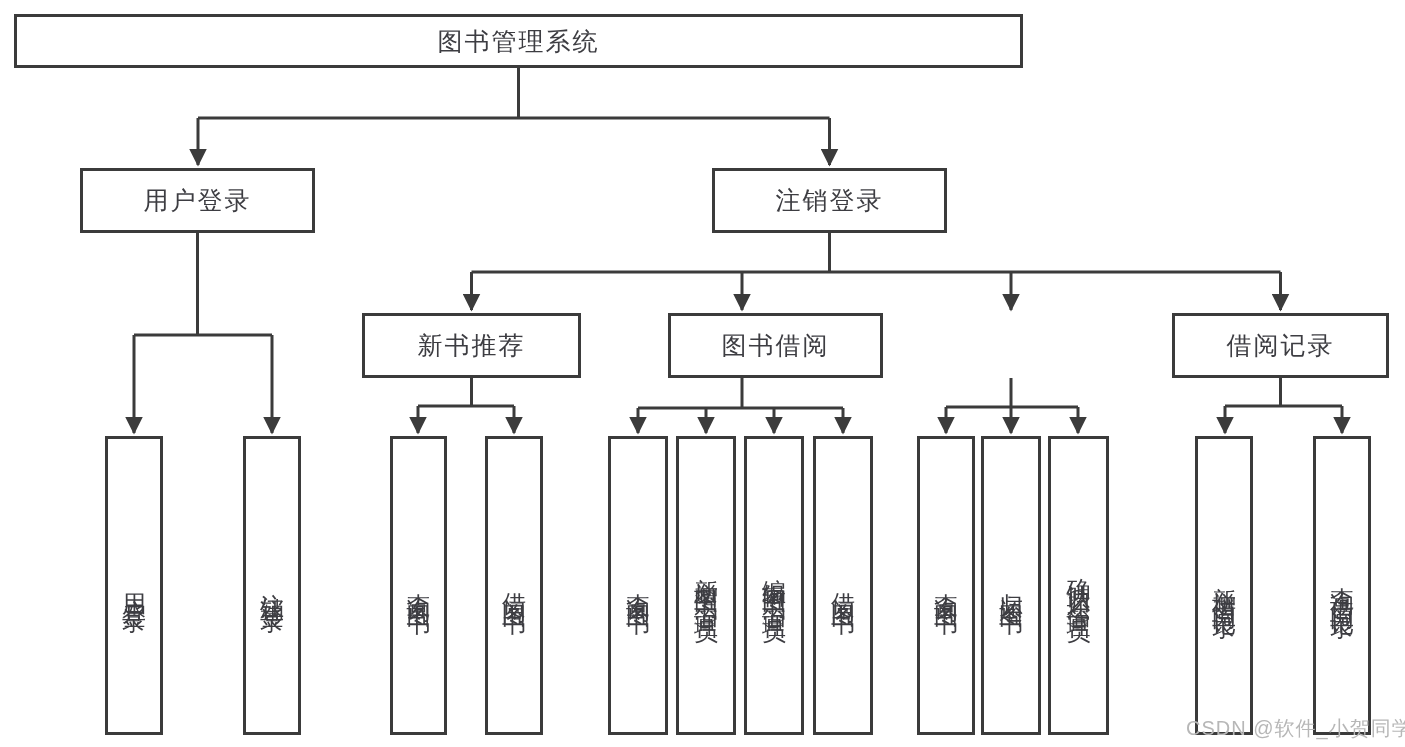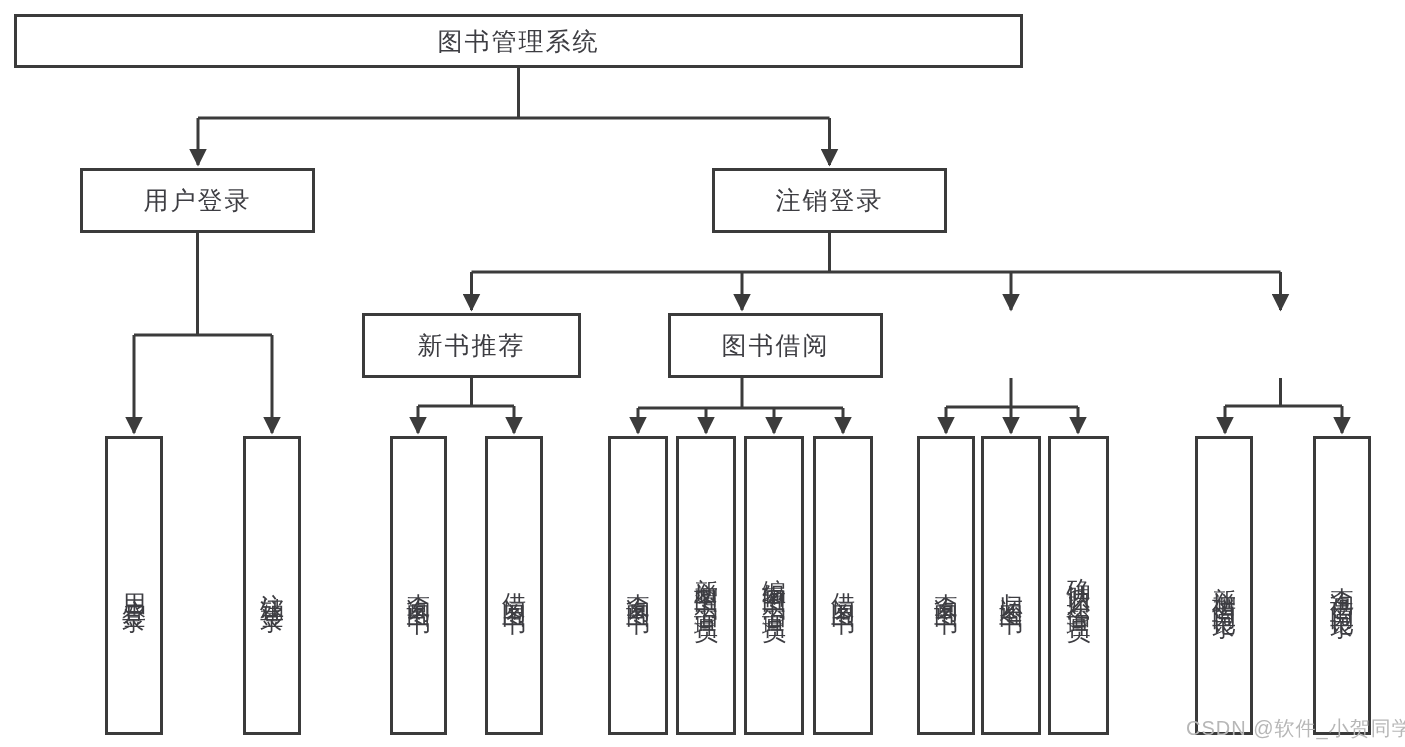--- a/index.html
+++ b/index.html
@@ -110,20 +110,23 @@
   <div class="box" style="left:712px;top:168px;width:235px;height:65px">
     <span class="hlabel">注销登录</span>
   </div>
 
   <div class="box" style="left:362px;top:313px;width:219px;height:65px">
     <span class="hlabel">新书推荐</span>
   </div>
   <div class="box" style="left:668px;top:313px;width:215px;height:65px">
     <span class="hlabel">图书借阅</span>
   </div>
+  <div class="box" style="left:1172px;top:313px;width:217px;height:65px">
+    <span class="hlabel">借阅记录</span>
+  </div>
 
   <div class="box leaf" style="left:105px;width:58px">
     <span class="vtext">用户登录</span>
   </div>
   <div class="box leaf" style="left:243px;width:58px">
     <span class="vtext">注销登录</span>
   </div>
 
   <div class="box leaf" style="left:390px;width:57px">
     <span class="vtext">查询图书</span>

